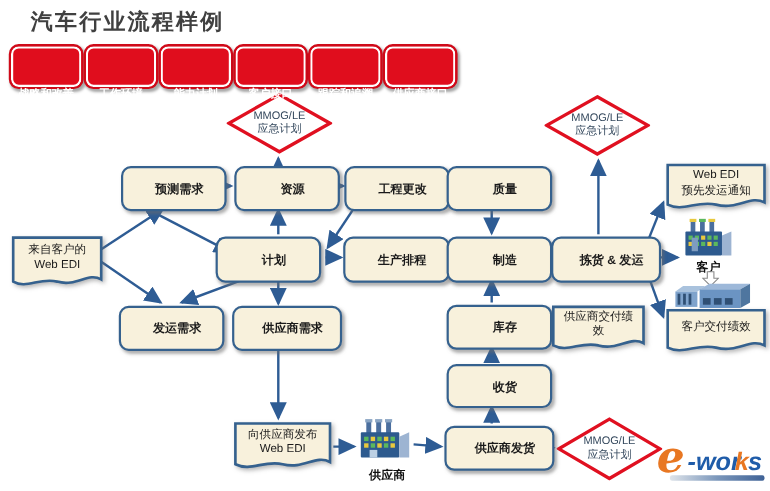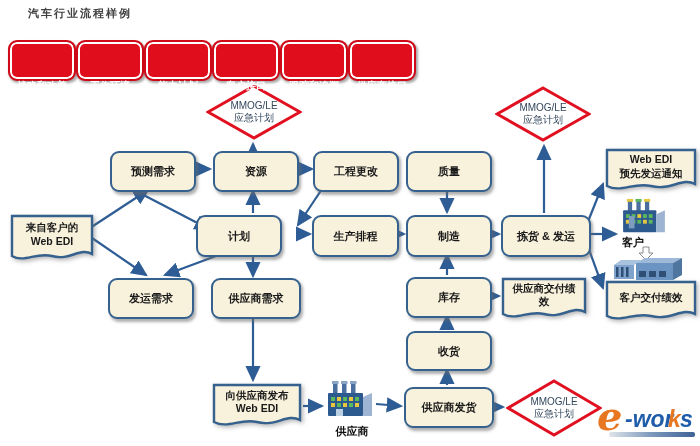--- a/index.html
+++ b/index.html
@@ -1,37 +1,37 @@
 <!DOCTYPE html>
 <html><head>
 <meta charset="utf-8">
 <style>
   html,body{margin:0;padding:0;background:#fff;}
   .stage{position:relative;width:700px;height:446px;background:#ffffff;overflow:hidden;
          font-family:"Liberation Sans","DejaVu Sans",sans-serif;}
-  .title{position:absolute;left:28px;top:6px;font-size:11px;font-weight:bold;color:#404040;
+  .title{position:absolute;left:28px;top:6px;font-size:20px;font-weight:bold;color:#404040;
          letter-spacing:2px;z-index:3;}
   
   .mmog{position:absolute;top:40px;width:64px;height:37px;background:#e00d1d;
         border:2px solid #cf0a19;border-radius:9px;
         box-shadow:inset 0 0 0 2px #ffffff,1.5px 2px 2.5px rgba(0,0,0,.35);
         color:#fff;text-align:center;display:flex;flex-direction:column;justify-content:center;
         line-height:1.2;z-index:3;gap:43px;}
   .mmog .l1{font-size:7px;font-weight:bold;}
   .mmog .l2{font-size:10px;font-weight:bold;}
   
   .node{position:absolute;background:#f8f1dc;border:2px solid #35618e;border-radius:9px;
         box-shadow:2px 2.5px 3px rgba(110,110,110,.55);
         display:flex;align-items:center;justify-content:center;text-align:center;
-        font-size:11px;font-weight:bold;color:#1a1a1a;z-index:2;}
+        font-size:11px;font-weight:bold;color:#1a1a1a;z-index:2;padding-left:10px;}
   
   .doc{position:absolute;z-index:2;filter:drop-shadow(2px 2.5px 2px rgba(110,110,110,.5));}
   .doc svg{position:absolute;left:0;top:0;width:100%;height:100%;}
   .doc .doc-text{position:absolute;left:0;right:0;top:0;bottom:9px;display:flex;flex-direction:column;
-        align-items:center;justify-content:center;font-size:10.5px;font-weight:bold;color:#1a1a1a;
+        align-items:center;justify-content:center;font-size:10.5px;font-weight:normal;color:#1a1a1a;
         line-height:1.25;text-align:center;}
   
   .diamond{position:absolute;z-index:2;}
   .diamond svg{position:absolute;left:0;top:0;width:100%;height:100%;}
   .diamond .d-text{position:absolute;left:0;right:0;top:0;bottom:0;display:flex;flex-direction:column;
         align-items:center;justify-content:center;font-size:10px;color:#33475c;line-height:1.25;}
   .icon-label{position:absolute;font-size:11px;font-weight:bold;color:#111;z-index:2;}
   .arrow-layer{position:absolute;left:0;top:0;z-index:1;}
   
   .logo{position:absolute;left:595px;top:398px;width:104px;height:46px;z-index:3;font-style:italic;font-weight:bold;}
@@ -239,21 +239,21 @@
         <rect x="23" y="17" width="4" height="4" fill="#5cb85c"></rect>
       <rect x="29" y="17" width="4" height="4" fill="#5cb85c"></rect>
       <rect x="5" y="23" width="4" height="4" fill="#e8c93e"></rect>
         <rect x="11" y="23" width="4" height="4" fill="#5cb85c"></rect>
       <rect x="17" y="23" width="4" height="4" fill="#5cb85c"></rect>
         <rect x="23" y="23" width="4" height="4" fill="#e8c93e"></rect>
       <rect x="29" y="23" width="4" height="4" fill="#5cb85c"></rect>
     </g>
     <rect x="8" y="19" width="6" height="13" fill="#7e9cc0"></rect>
   </svg>
-  <div class="icon-label" style="left:622px;top:235px;width:44px;">客户</div>
+  <div class="icon-label" style="left:622px;top:235px;width:44px;text-align:center">客户</div>
 
   <svg style="position:absolute;left:638px;top:246px;z-index:2" width="16" height="15" viewBox="0 0 16 15">
     <polygon points="5,1 11,1 11,7 15,7 8,14 1,7 5,7" fill="#ffffff" stroke="#8a8a8a" stroke-width="1"></polygon>
   </svg>
 
   <svg style="position:absolute;left:612px;top:255px;z-index:2" width="70" height="27" viewBox="0 0 70 27">
     <polygon points="2,10 9,5 29,5 22,10" fill="#a9c2dd"></polygon>
     <rect x="2" y="10" width="20" height="14" fill="#7fa3cc"></rect>
     <rect x="4" y="12" width="2.5" height="10" fill="#2f4f74"></rect>
       <rect x="9" y="12" width="2.5" height="10" fill="#2f4f74"></rect>

